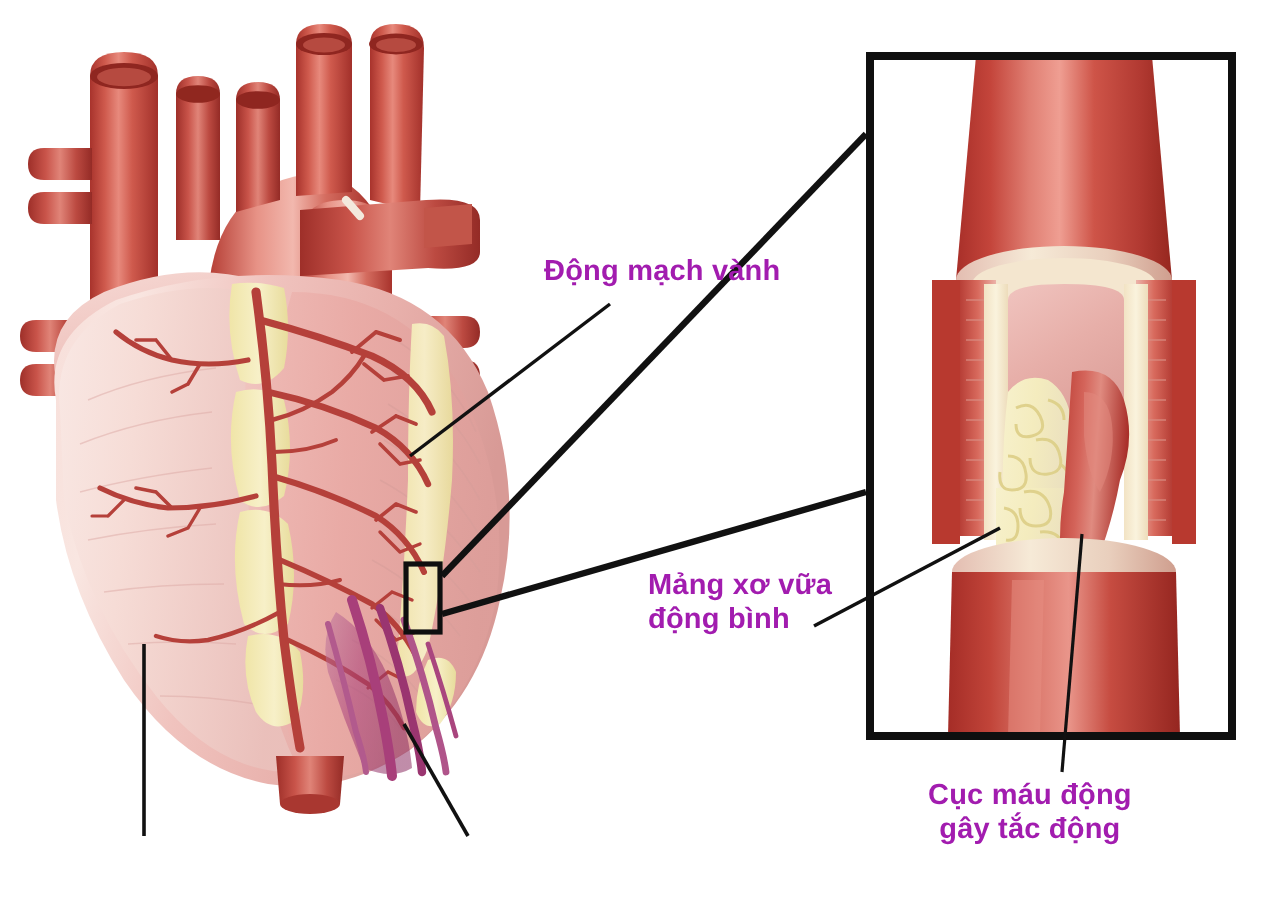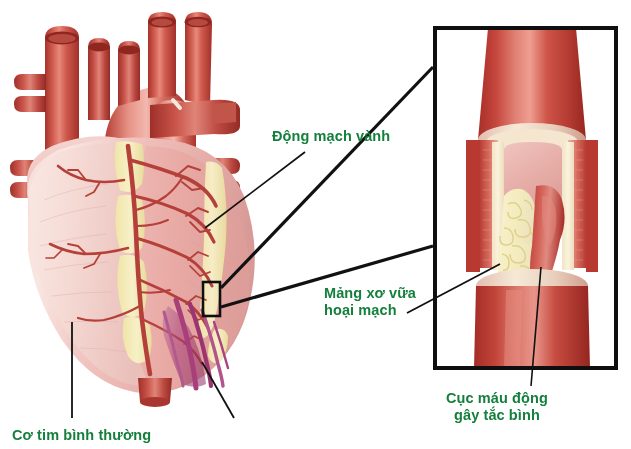--- a/index.html
+++ b/index.html
@@ -23,21 +23,21 @@
     top: 0;
     width: 631px;
     height: 449px;
   }
   .label {
     position: absolute;
     font-family: "Liberation Sans", sans-serif;
     font-weight: bold;
     font-size: 14.5px;
     line-height: 17px;
-    color: #15803d;
+    color: #a21caf;
     white-space: nowrap;
     letter-spacing: 0.1px;
   }
   .label.center { text-align: center; }
   .label .l2 { display: block; }
 </style>
 </head>
 <body>
 
 <div id="figure">
@@ -362,24 +362,23 @@
       <line x1="541" y1="267" x2="531" y2="386" stroke-width="1.6"></line>
       <line x1="72" y1="322" x2="72" y2="418" stroke-width="1.8"></line>
       <line x1="202" y1="362" x2="234" y2="418" stroke-width="1.8"></line>
     </g>
   </svg>
 
   <div class="label" style="left:272px; top:128px;">Động mạch vành</div>
 
   <div class="label" style="left:324px; top:285px;">
     <span>Mảng xơ vữa</span>
-    <span class="l2">hoại mạch</span>
+    <span class="l2">động bình</span>
   </div>
 
-  <div class="label center" style="left:446px; top:390px;">
+  <div class="label center" style="left:464px; top:390px;">
     <span>Cục máu động</span>
-    <span class="l2">gây tắc bình</span>
+    <span class="l2">gây tắc động</span>
   </div>
 
-  <div class="label" style="left:12px; top:427px;">Cơ tim bình thường</div>
 
 
 </div>
 
 </body></html>

